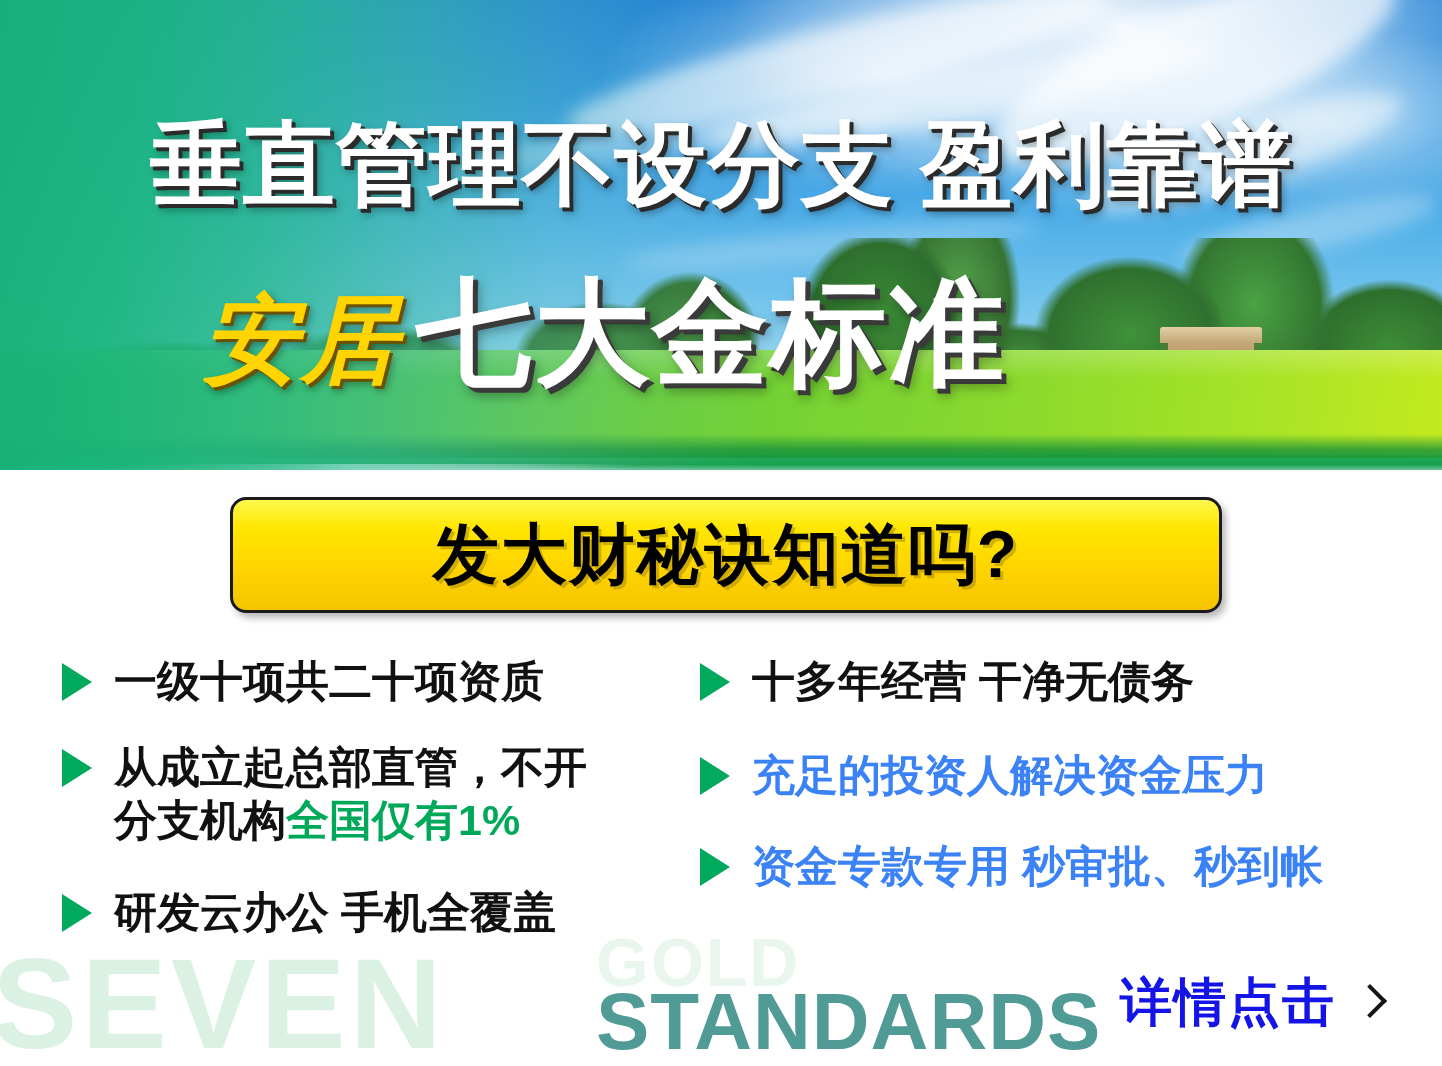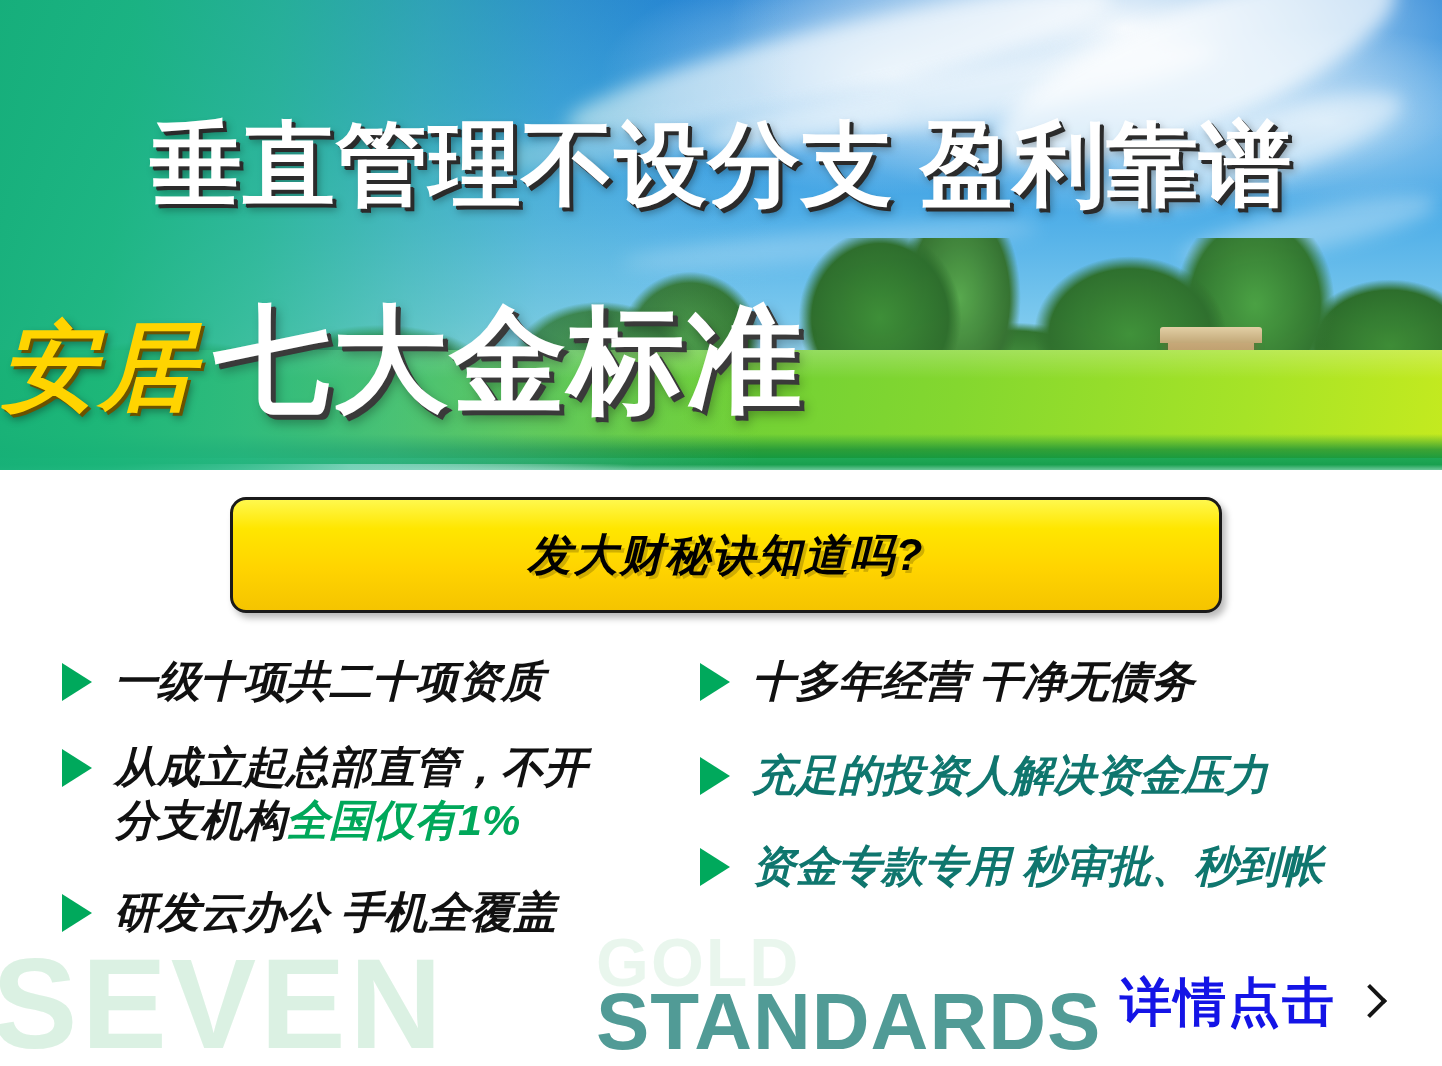--- a/index.html
+++ b/index.html
@@ -149,26 +149,26 @@
     white-space: nowrap;
     text-shadow:
       3px 3px 0 #2b2b2b,
       4px 4px 0 #2b2b2b,
       5px 6px 9px rgba(0,0,0,0.35);
   }
   .hero-title-2 {
     position: absolute;
     left: 0; top: 275px;
     width: 1208px;
+    text-align: center;
     font-size: 116px;
     line-height: 1;
     font-weight: bold;
     letter-spacing: 2px;
     white-space: nowrap;
-    margin-top: 27px;
   }
   .hero-title-2 .anju {
     color: #ffd400;
     font-size: 96px;
     font-style: italic;
     letter-spacing: 3px;
     margin-right: 16px;
     text-shadow:
       3px 3px 0 #6b5200,
       4px 5px 8px rgba(0,0,0,0.40);
@@ -188,34 +188,33 @@
     width: 986px; height: 110px;
     border: 3px solid #1a1a1a;
     border-radius: 16px;
     background: linear-gradient(180deg, #fff84d 0%, #ffe600 26%, #ffd400 62%, #f5c400 100%);
     box-shadow: 4px 5px 7px rgba(0,0,0,0.28);
     display: flex;
     align-items: center;
     justify-content: center;
   }
   .pill-text {
-    font-size: 44px;
+    font-size: 66px;
     font-weight: bold;
     color: #000000;
     letter-spacing: 2px;
     white-space: nowrap;
     text-shadow: 3px 3px 0 rgba(170,140,0,0.55);
-    font-style: italic;
   }
 
   
   .features {
     position: absolute;
     left: 0; top: 655px;
-    width: 1350px; height: 330px; font-style: italic;
+    width: 1350px; height: 330px;
   }
   .col {
     position: absolute;
     top: 0;
   }
   .col-left  { left: 62px;  width: 640px; }
   .col-right { left: 700px; width: 720px; }
 
   .feat {
     display: flex;
@@ -232,21 +231,21 @@
     margin-right: 22px;
   }
   .feat-text {
     font-size: 43px;
     line-height: 1.22;
     font-weight: bold;
     color: #111111;
     letter-spacing: 0px;
   }
   .feat-text .hl { color: #00a85a; }
-  .feat-text.green { color: #0f766e; }
+  .feat-text.green { color: #3b82f6; }
 
   .feat.f-l1 { margin-bottom: 34px; }
   .feat.f-l2 { margin-bottom: 40px; }
   .feat.f-r1 { margin-bottom: 42px; }
   .feat.f-r2 { margin-bottom: 38px; }
 
   
   .watermark {
     position: absolute;
     left: 0; bottom: 0;

